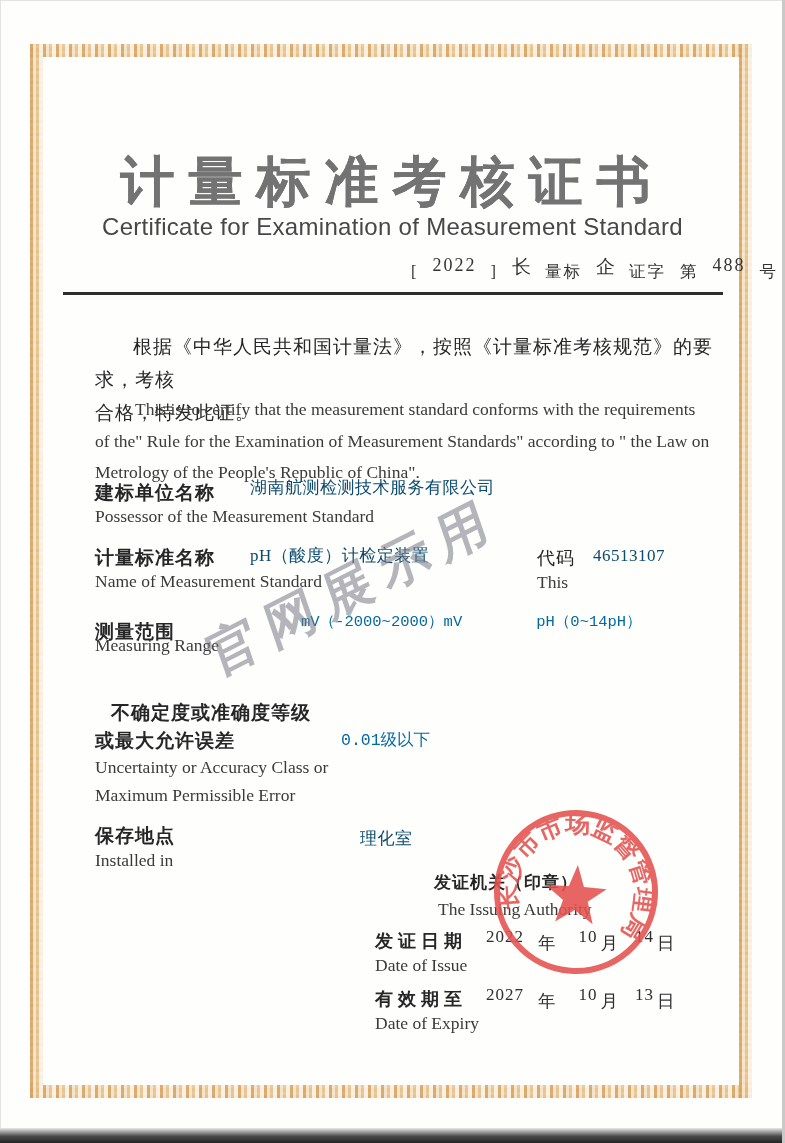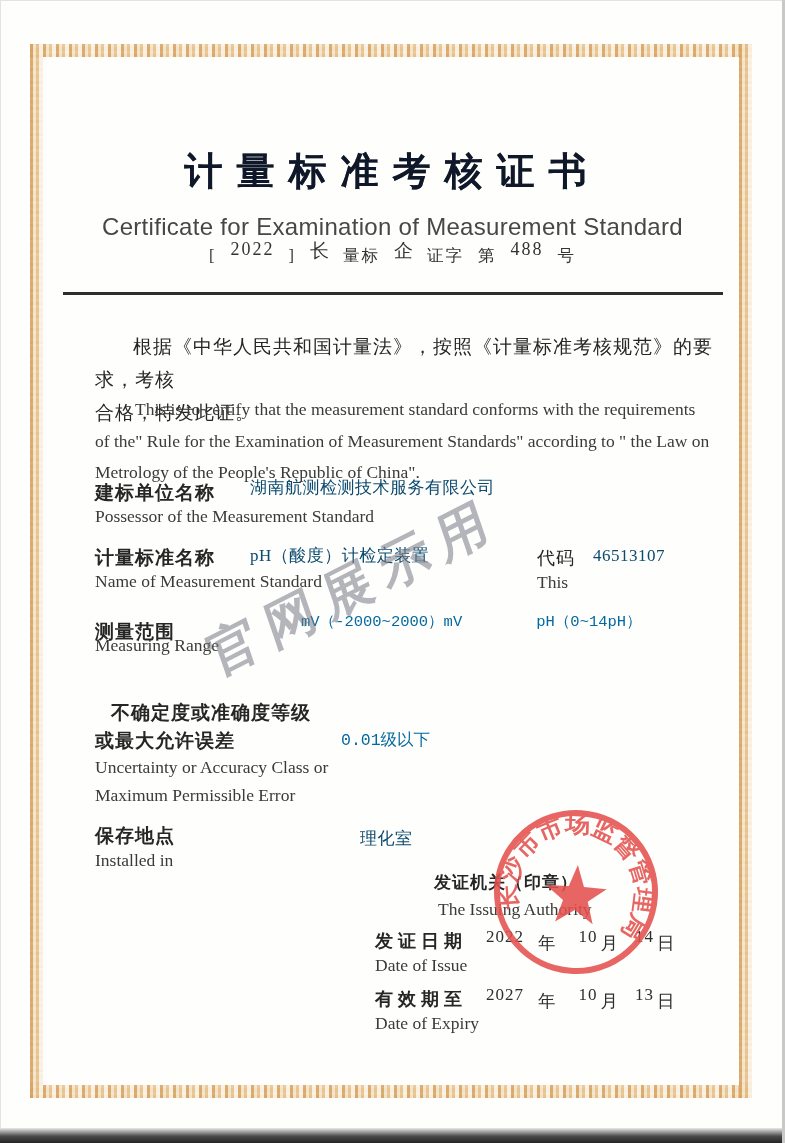--- a/index.html
+++ b/index.html
@@ -19,30 +19,30 @@
       repeating-linear-gradient(0deg,rgba(214,160,94,.5) 0 3px,rgba(250,241,226,.5) 3px 6px,rgba(228,189,133,.5) 6px 10px,rgba(255,255,255,.4) 10px 13px);
   }
   .frame-top{left:30px;top:44px;width:722px;height:13px;}
   .frame-bottom{left:30px;top:1085px;width:722px;height:13px;}
   .frame-left{left:30px;top:44px;width:13px;height:1054px;}
   .frame-right{left:739px;top:44px;width:13px;height:1054px;}
 
   .title-cn{
     left:0;right:0;top:146px;text-align:center;
     font-family:"DejaVu Sans", sans-serif;font-weight:700;
-    font-size:38px;letter-spacing:14px;color:#0f172a;
+    font-size:54px;letter-spacing:14px;color:#737373;
     text-shadow:0 0 .6px #5d665c;
   }
   .title-en{
     left:0;right:0;top:213px;text-align:center;
     font-family:"Liberation Sans", sans-serif;
     font-size:24px;color:#474747;letter-spacing:.3px;
   }
   .certno{
-    left:0;right:0;top:242px;text-align:center;
+    left:0;right:0;top:258px;text-align:right;
     font-size:17px;color:#333;
   }
   .certno .raise{position:relative;top:-6px;font-size:18px;letter-spacing:2px;}
   .certno .big{font-size:19px;position:relative;top:-4px;}
   .certno .low{font-size:16.5px;letter-spacing:2px;}
   .certno span{margin:0 7px;}
   .divider{left:63px;top:292px;width:660px;height:2.5px;background:#2e2e2e;}
 
   .zh{font-size:19px;color:#262626;font-weight:600;letter-spacing:1px;}
   .zh-reg{font-weight:500;}

